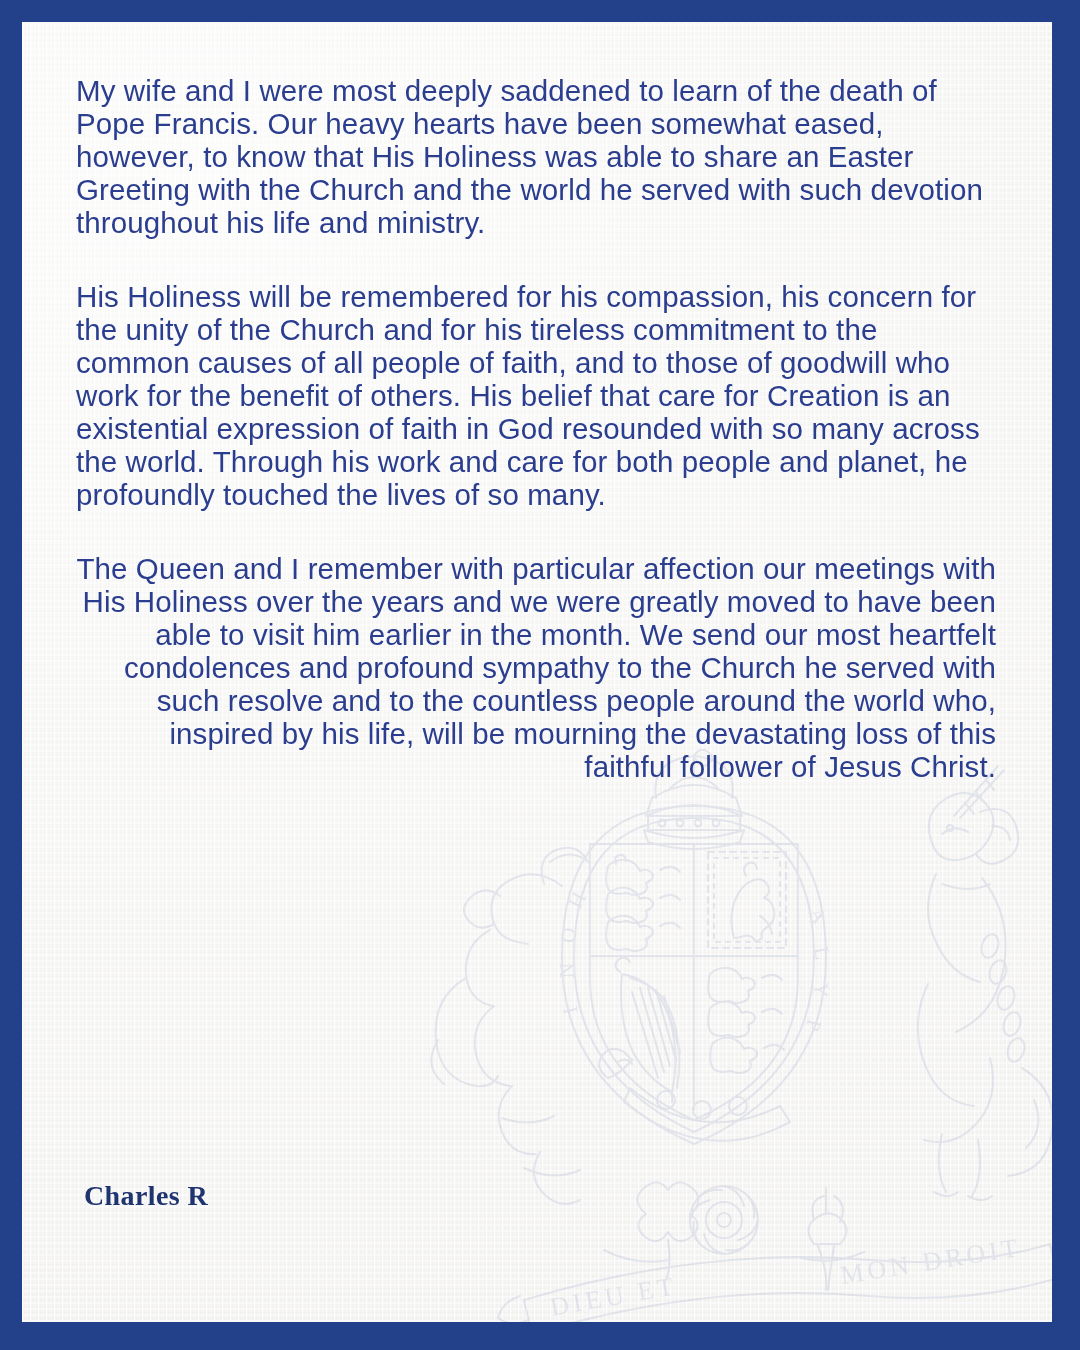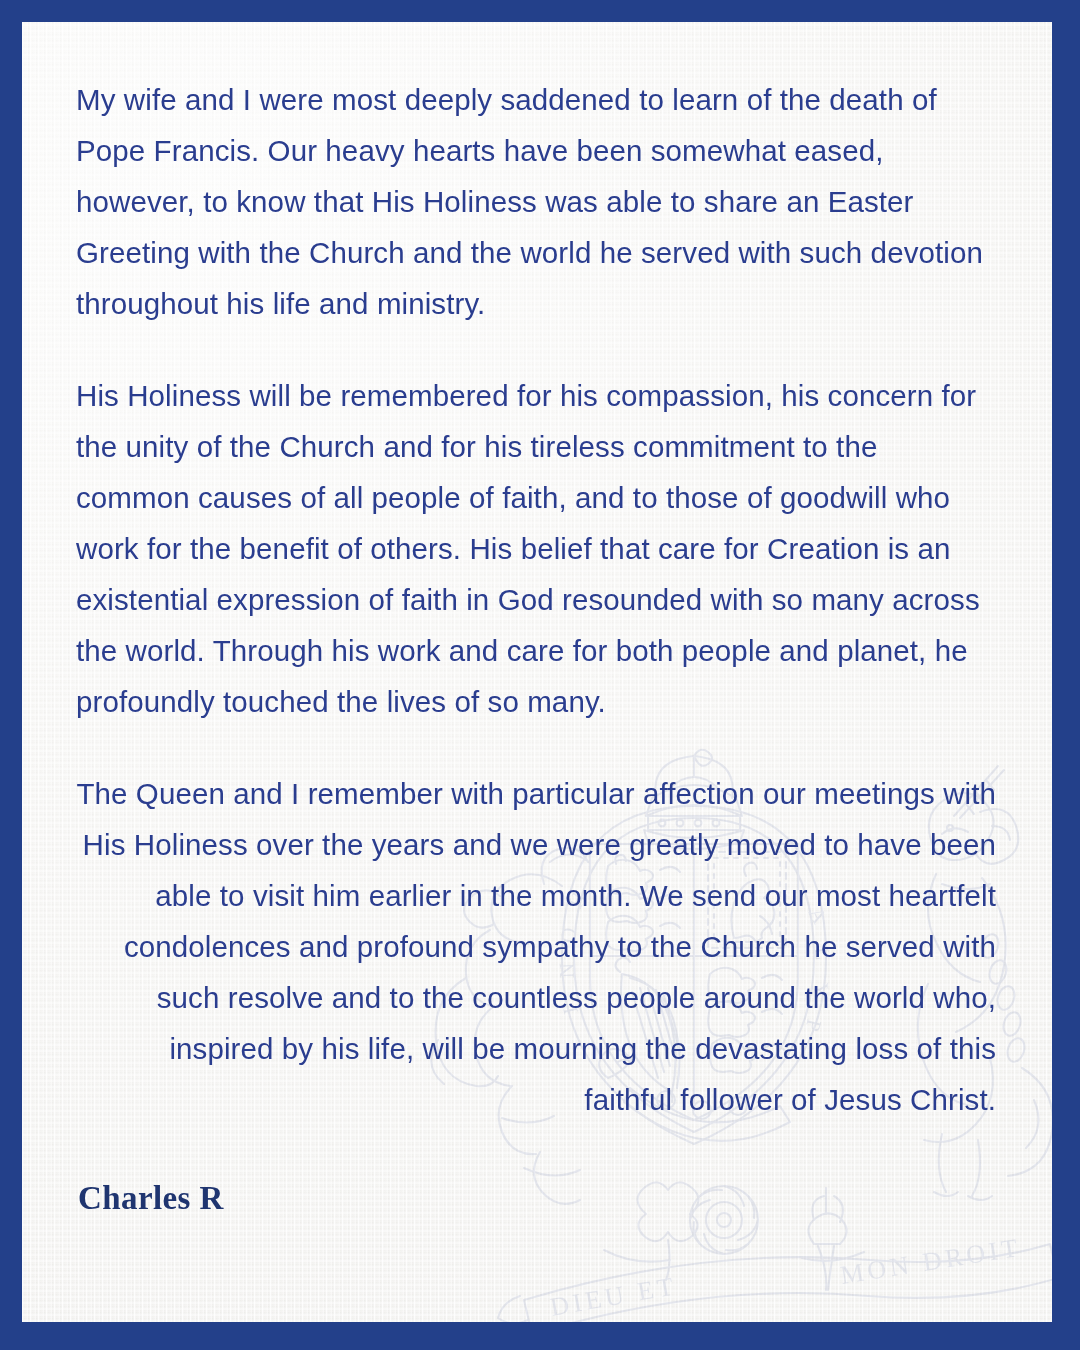--- a/index.html
+++ b/index.html
@@ -73,36 +73,36 @@
     left: 54px;
     top: 52px;
     right: 56px;
     bottom: 40px;
   }
 
   .para {
     color: #2a3d8f;
     font-family: "Liberation Sans", sans-serif;
     font-size: 29.5px;
-    line-height: 51px;
+    line-height: 33px;
     letter-spacing: 0.1px;
     font-weight: 400;
     margin: 0 0 41px 0;
     white-space: pre-line;
   }
   .para:last-of-type { margin-bottom: 0; text-align: right; }
 
   #signature {
     position: absolute;
-    left: 2px;
+    left: 8px;
     top: 1106px;
     color: #1f3570;
     font-family: "Liberation Serif", serif;
     font-weight: 700;
-    font-size: 33px;
+    font-size: 28px;
     letter-spacing: 0.4px;
   }
 </style>
 </head>
 <body>
 
 <div id="card">
 
   <div id="paper">
     <div id="paper-texture"></div>

